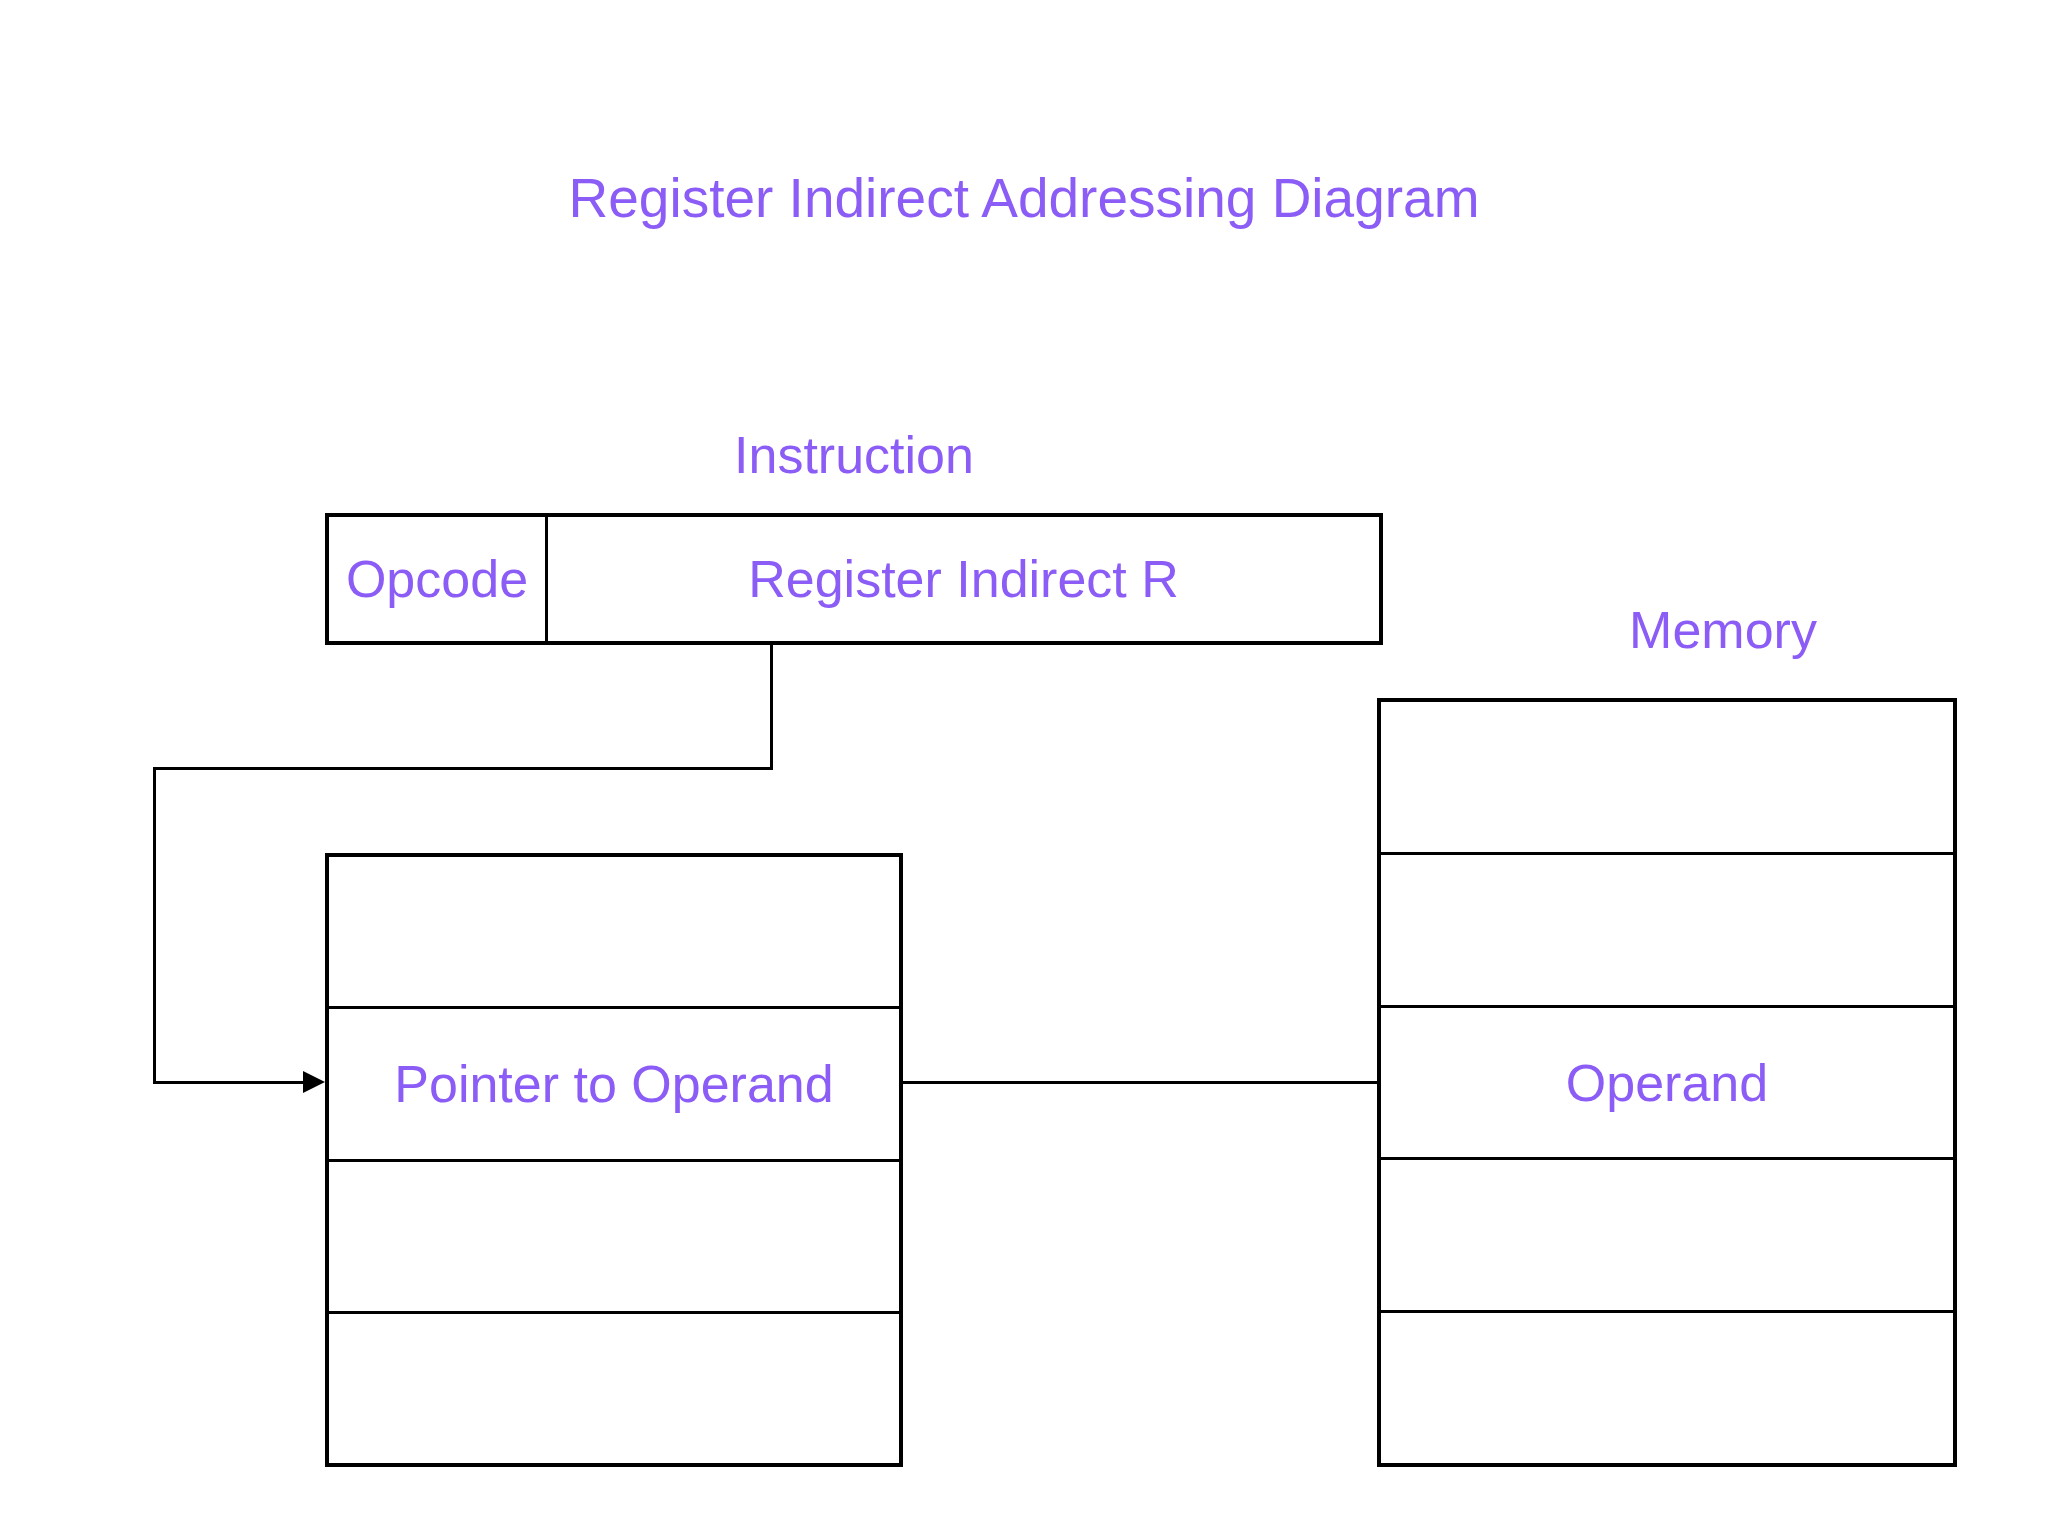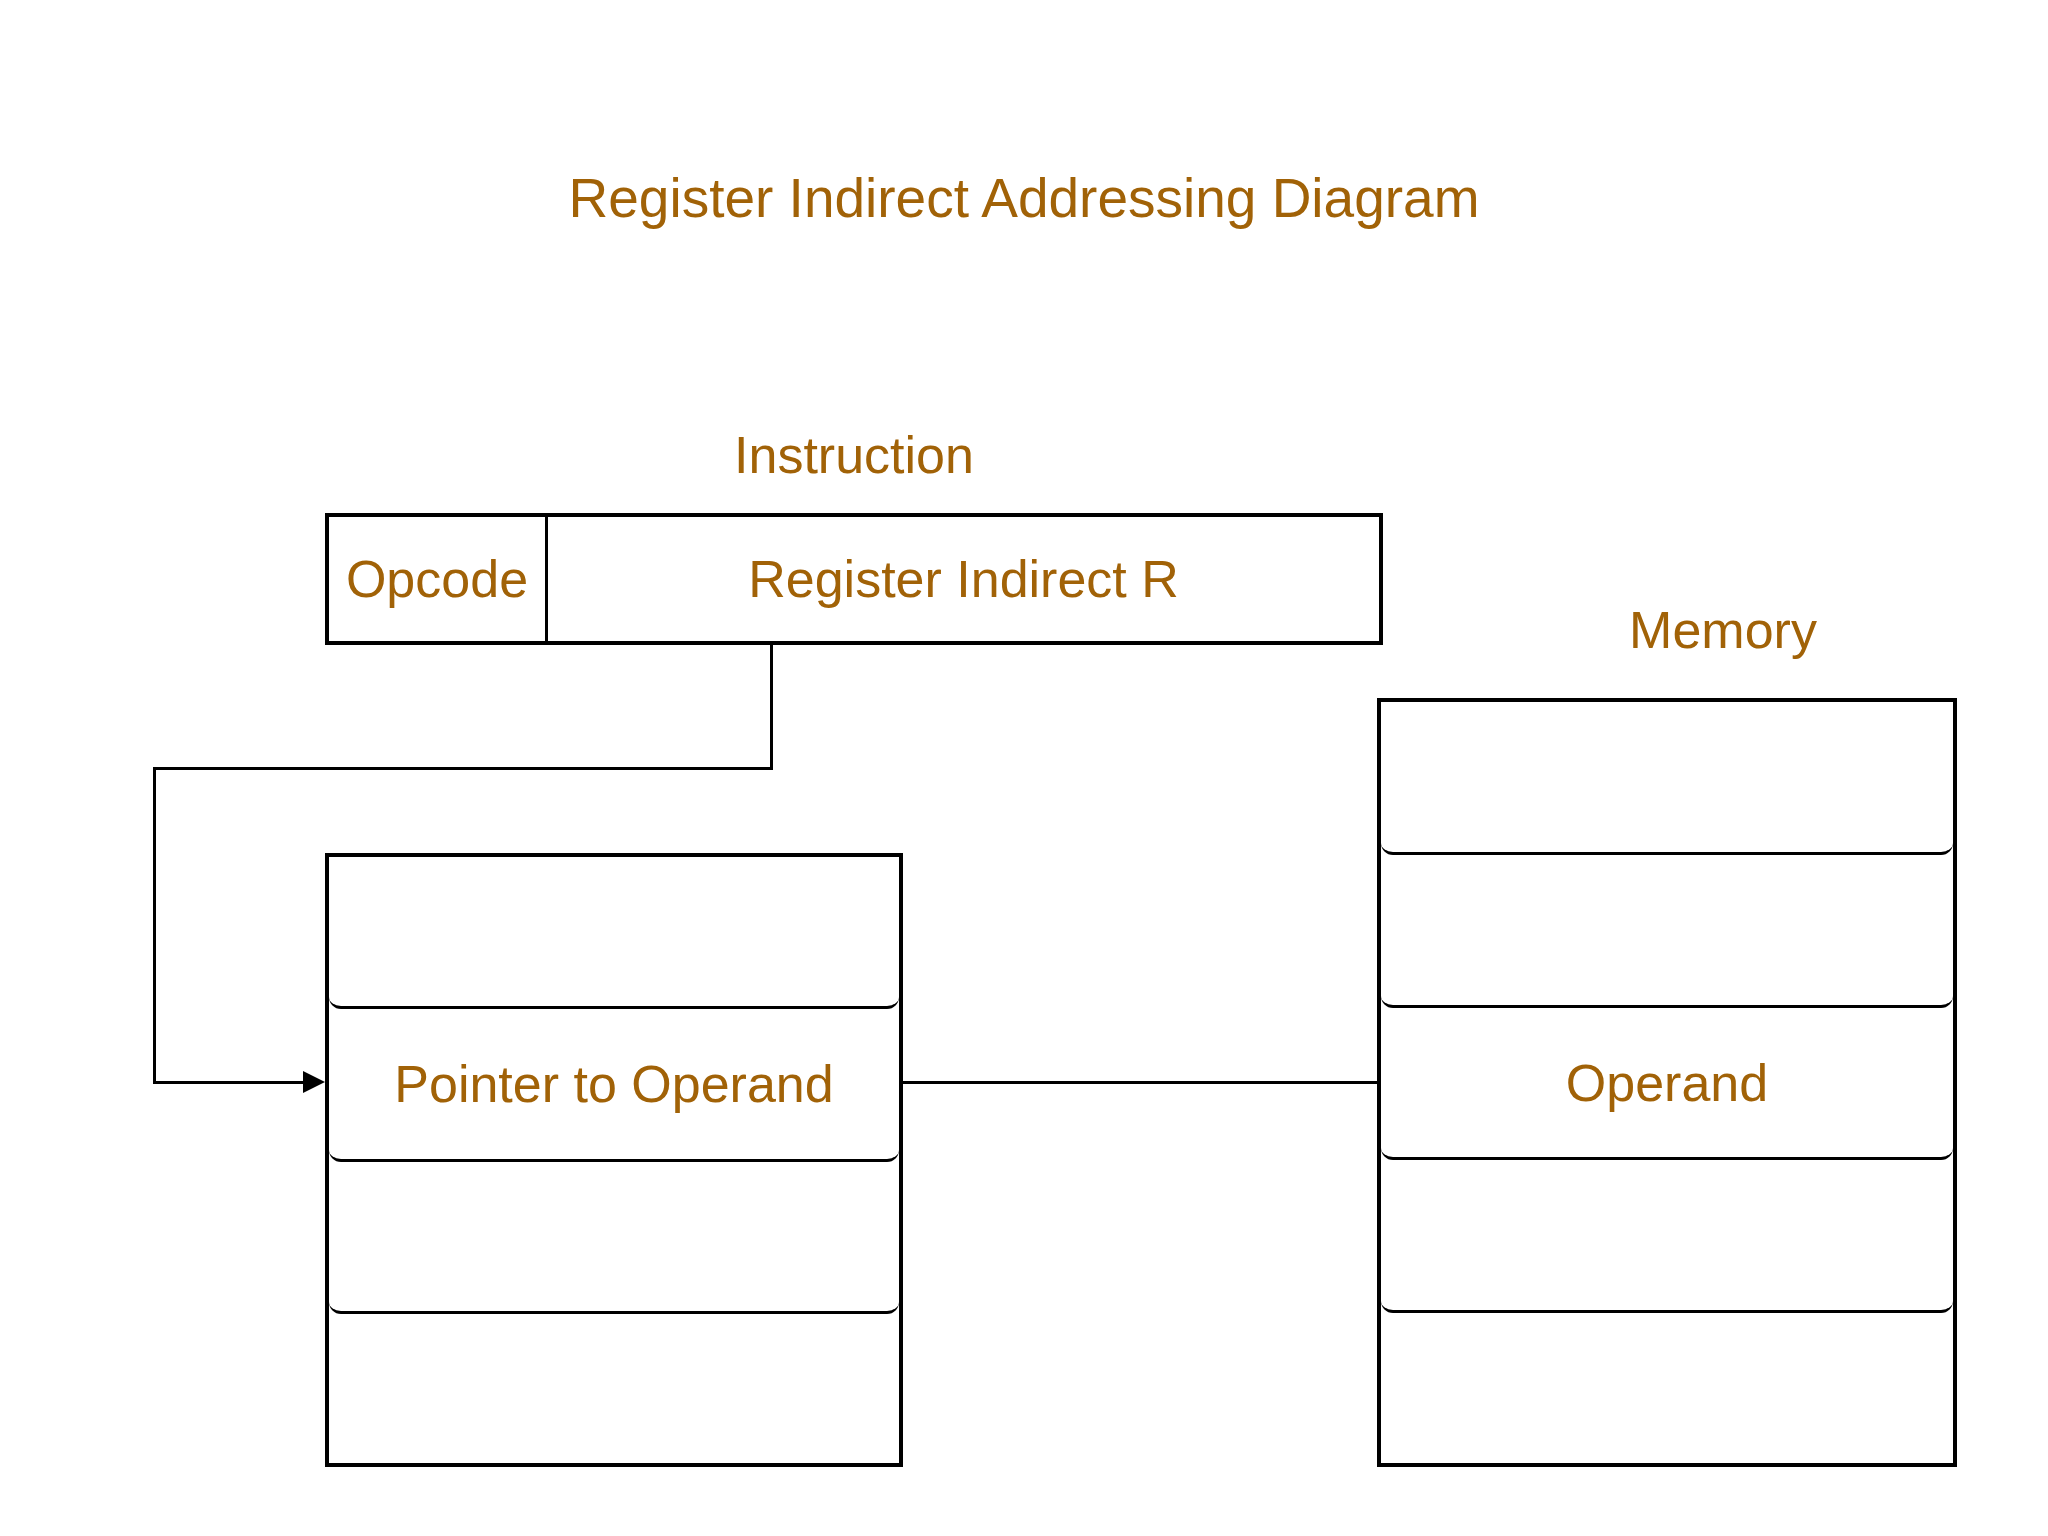--- a/index.html
+++ b/index.html
@@ -6,21 +6,21 @@
     margin: 0;
     padding: 0;
     background: #ffffff;
   }
   .diagram {
     position: relative;
     width: 2048px;
     height: 1536px;
     background: #ffffff;
     font-family: "Liberation Sans", sans-serif;
-    color: #a16207;
+    color: #8b5cf6;
     overflow: hidden;
   }
   .label {
     position: absolute;
     text-align: center;
     font-size: 52px;
     line-height: 1.15;
     white-space: nowrap;
   }
   .title {
@@ -66,21 +66,20 @@
     flex-direction: column;
   }
   .vtable .row {
     flex: 1 1 0;
     border-bottom: 3px solid #000000;
     display: flex;
     align-items: center;
     justify-content: center;
     font-size: 52px;
     white-space: nowrap;
-    border-radius: 12px;
   }
   .vtable .row:last-child {
     border-bottom: none;
   }
   .registers-table {
     left: 325px;
     top: 853px;
     width: 578px;
     height: 614px;
   }

